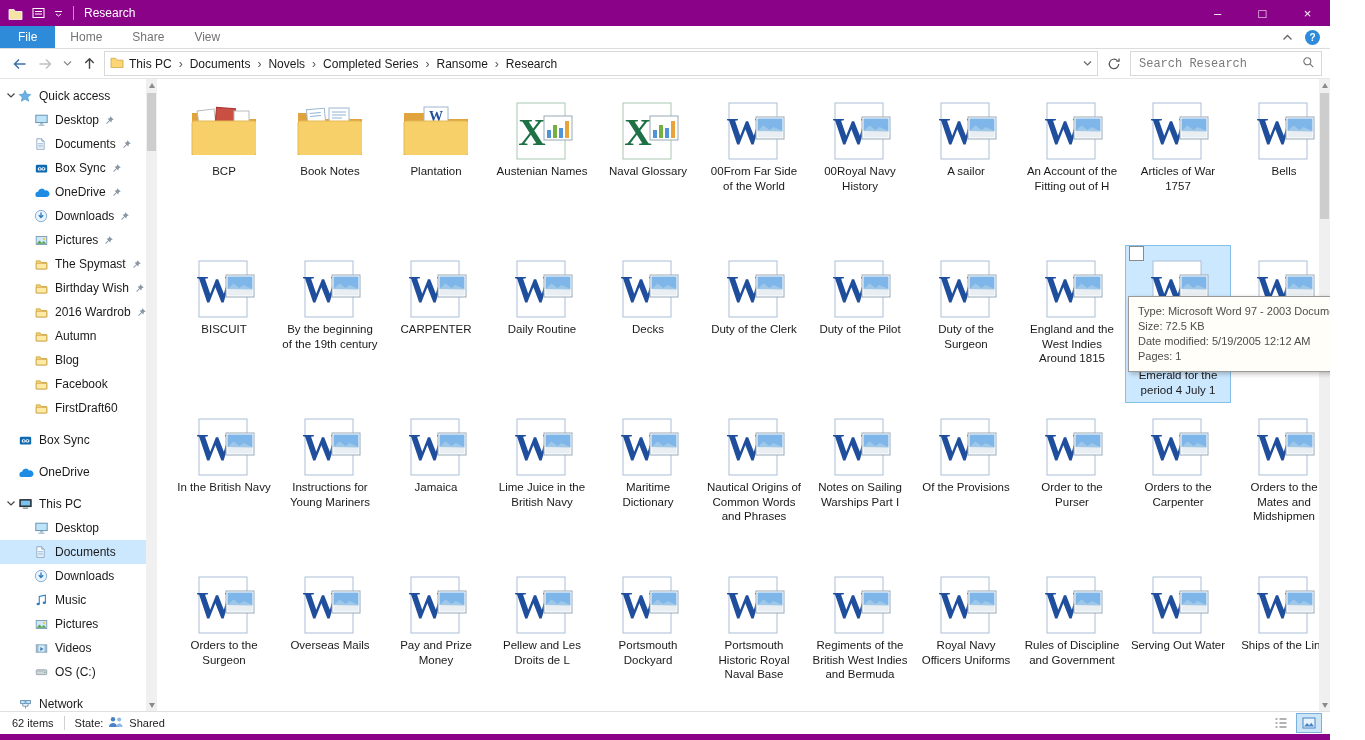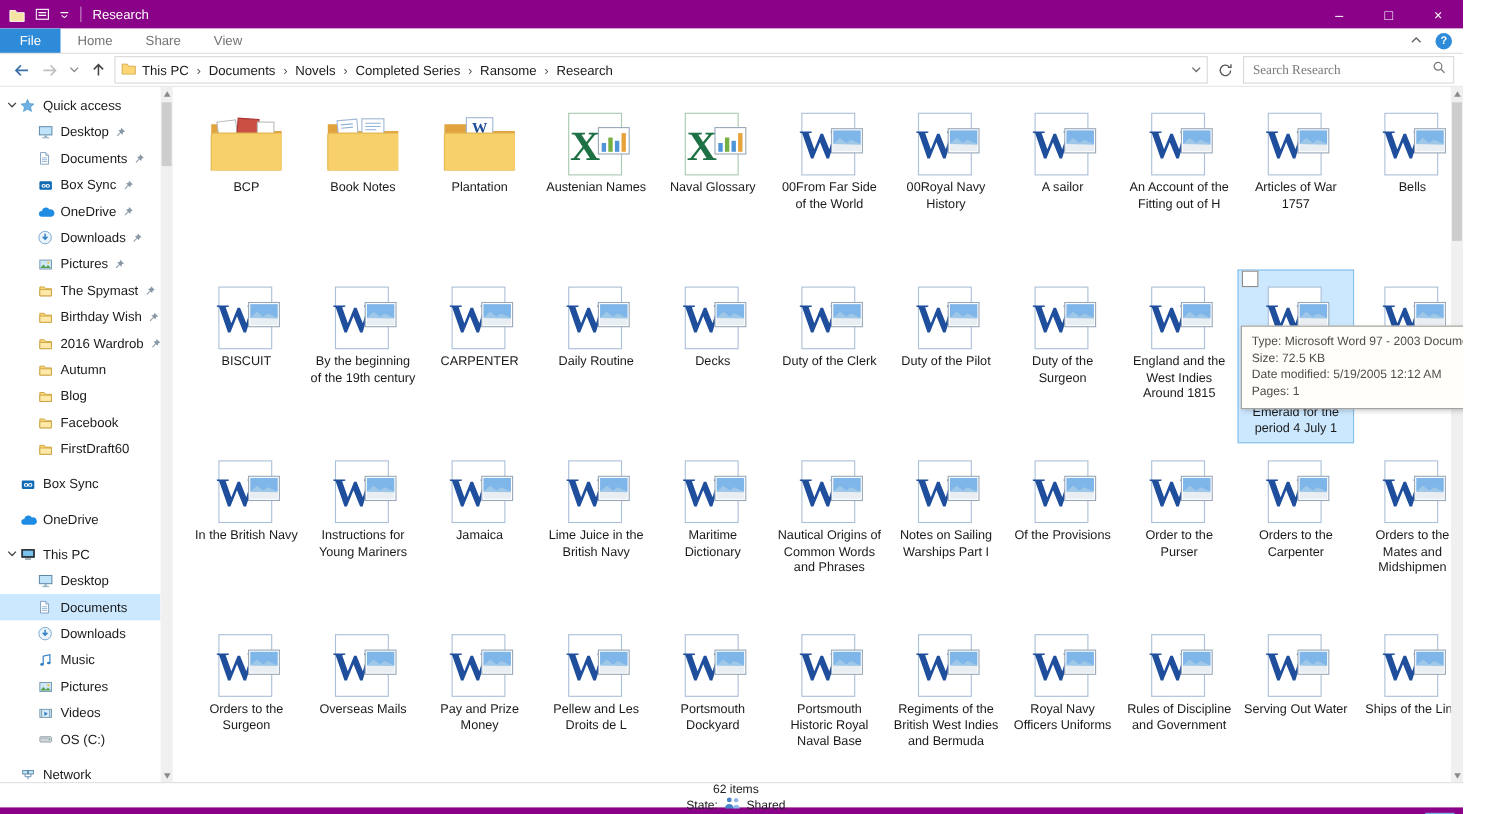--- a/index.html
+++ b/index.html
@@ -23,21 +23,21 @@
   
   .navrow{height:29px;border-bottom:1px solid #e6e6e6;display:flex;align-items:center;padding:0 8px;gap:4px;background:#fff;}
   .nav-btn{width:22px;height:22px;display:flex;align-items:center;justify-content:center;}
   .nav-btn.small{width:14px;}
   .addrbox{flex:1;height:23px;border:1px solid #d9d9d9;display:flex;align-items:center;padding-left:5px;font-size:12px;min-width:0;}
   .crumb{padding:0 5px;white-space:nowrap;display:flex;align-items:center;}
   .crumb-sep{color:#555;font-size:12px;padding:0 2px;}
   .addr-drop{margin-left:auto;width:20px;display:flex;justify-content:center;}
   .refresh-btn{width:24px;height:23px;display:flex;align-items:center;justify-content:center;}
   .searchbox{width:178px;height:23px;border:1px solid #d9d9d9;display:flex;align-items:center;padding:0 6px;gap:4px;}
-  .searchbox input{flex:1;border:none;outline:none;font-size:12px;font-family:Liberation Serif, serif;color:#15803d;min-width:0;background:transparent;}
+  .searchbox input{flex:1;border:none;outline:none;font-size:12px;font-family:Liberation Mono, monospace;color:#15803d;min-width:0;background:transparent;}
   .searchbox input::placeholder{color:#7a7a7a;}
   
   .main{display:flex;height:632px;}
   .sidebar{width:146px;padding-top:5px;overflow:hidden;flex:none;}
   .sb-item{height:24px;display:flex;align-items:center;font-size:12px;padding-left:4px;white-space:nowrap;overflow:hidden;}
   .sb-item.gap{margin-top:8px;}
   .sb-item.lvl1{padding-left:20px;}
   .sb-item.selected{background:var(--selection,#cce8ff);}
   .sb-item .exp{width:14px;display:inline-flex;justify-content:center;flex:none;}
   .sb-item .ic{width:20px;display:inline-flex;justify-content:flex-start;flex:none;}
@@ -54,21 +54,21 @@
   .tile.selected{background:var(--selection,#cce8ff);outline:1px solid var(--selection-border,#84bfe8);outline-offset:-1px;}
   .tile-icon{height:74px;display:flex;align-items:flex-end;justify-content:center;padding-top:6px;box-sizing:border-box;}
   .tile-label{margin-top:3px;font-size:11.5px;line-height:14.5px;text-align:center;max-width:98px;overflow-wrap:break-word;}
   .tile.selected .tile-label{padding-top:46px;}
   .check{position:absolute;left:4px;top:1px;width:13px;height:13px;background:#fff;border:1px solid #8a8a8a;z-index:5;}
   
   .tooltip{position:absolute;left:1128px;top:296px;width:236px;box-sizing:border-box;background:#fffef8;
            border:1px solid #9a9a9a;box-shadow:2px 2px 5px rgba(0,0,0,.25);padding:7px 9px;font-size:11px;
            line-height:15px;color:#4d4d4d;z-index:30;}
   
-  .statusbar{height:22px;border-top:1px solid #e0e0e0;display:flex;align-items:center;font-size:11px;padding:0 4px 0 12px;color:#222;flex-direction:column;}
+  .statusbar{height:22px;border-top:1px solid #e0e0e0;display:flex;align-items:center;font-size:11px;padding:0 4px 0 12px;color:#222;}
   .sb-div{width:1px;height:14px;background:#d0d0d0;margin:0 10px;}
   .state-group{display:flex;align-items:center;gap:5px;}
   .view-btns{margin-left:auto;display:flex;gap:2px;padding-right:4px;}
   .view-btn{width:24px;height:18px;display:flex;align-items:center;justify-content:center;border:1px solid transparent;}
   .view-btn.active{background:#cde6f7;border-color:#7ab0dc;}
   .bottom-strip{height:6px;background:var(--titlebar,#8a0288);}
 </style>
 </head>
 <body>
 

